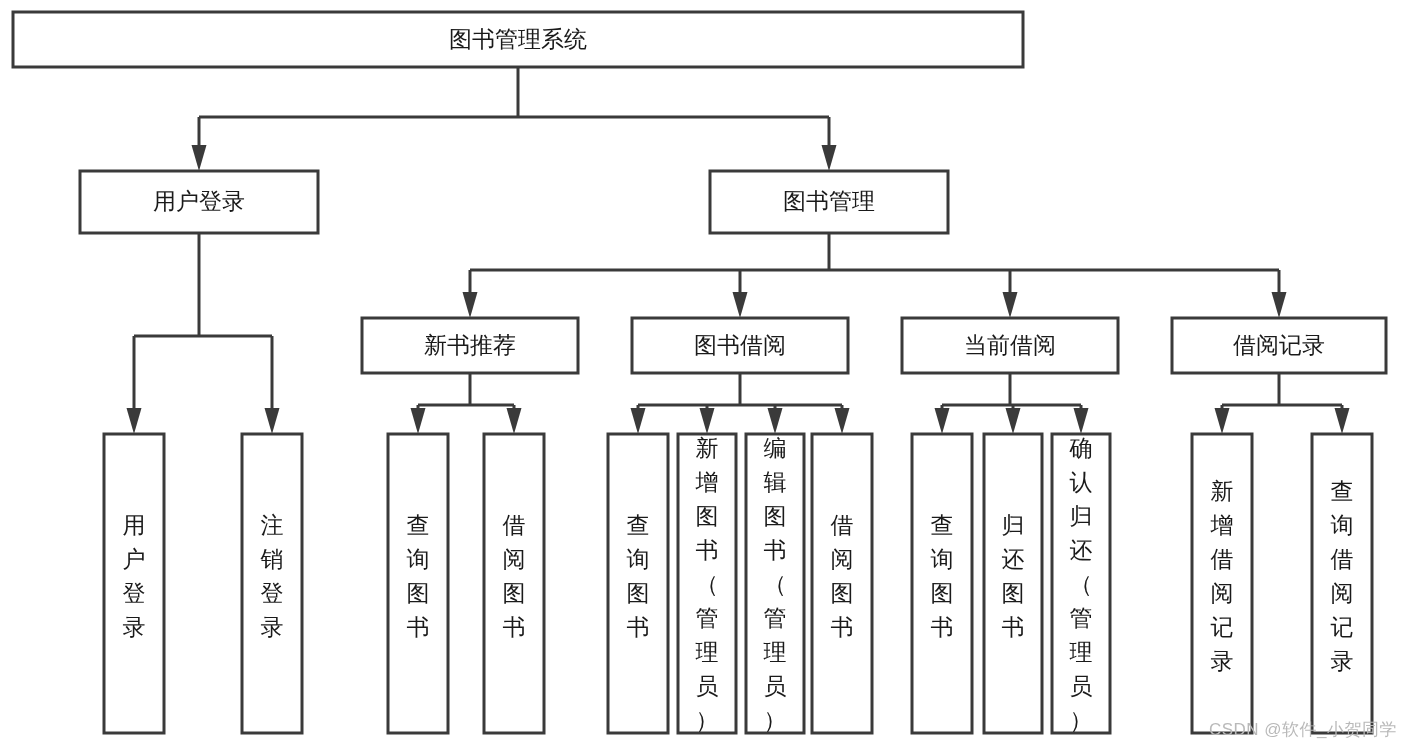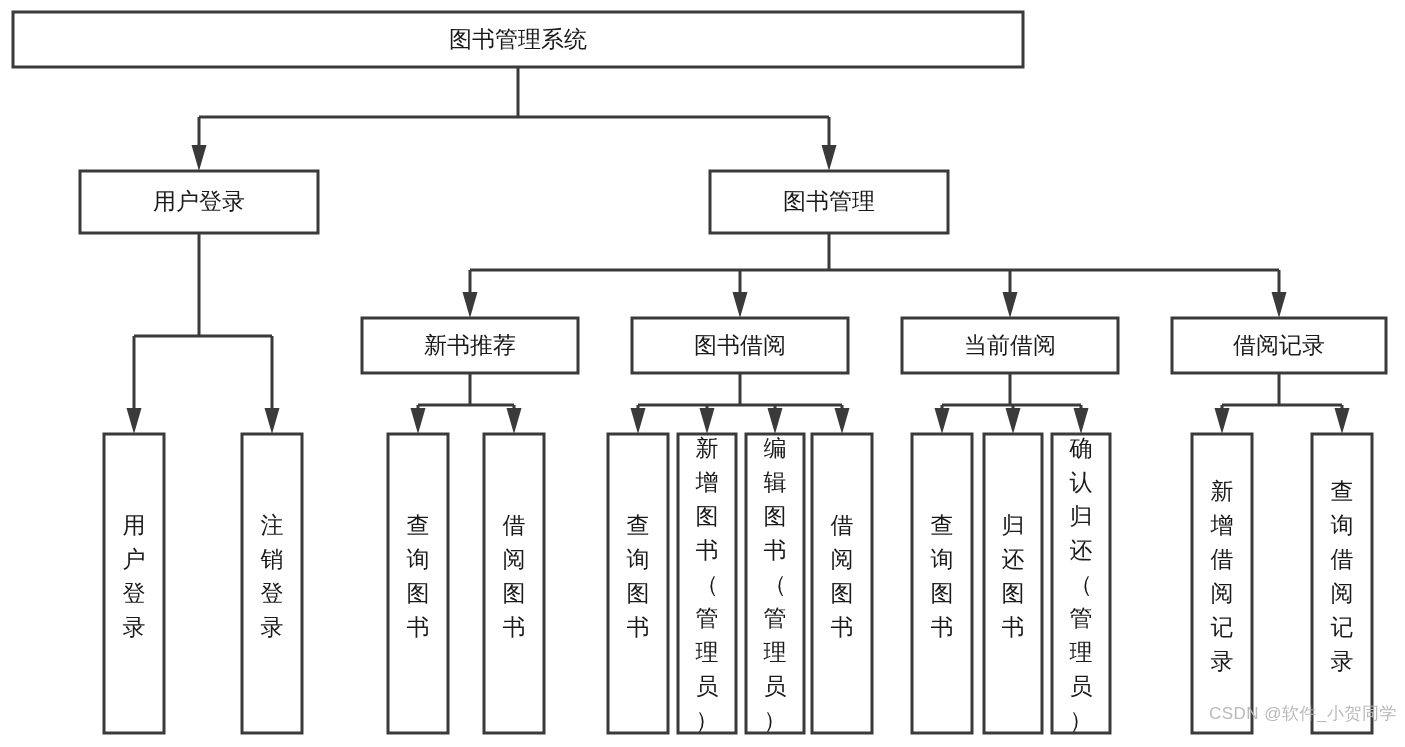--- a/index.html
+++ b/index.html
@@ -46,21 +46,21 @@
   }
   .node-label-v {
     fill: #1a1a1a;
     font-family: "Liberation Sans", "DejaVu Sans", sans-serif;
     font-size: 23px;
     text-anchor: middle;
   }
   .watermark {
     position: absolute;
     right: 8px;
-    bottom: 22px;
+    bottom: 6px;
     font-family: "Liberation Sans", "DejaVu Sans", sans-serif;
     font-size: 17px;
     color: #b9b9b9;
     white-space: nowrap;
     letter-spacing: 0.5px;
   }
 </style>
 </head>
 <body>
 

